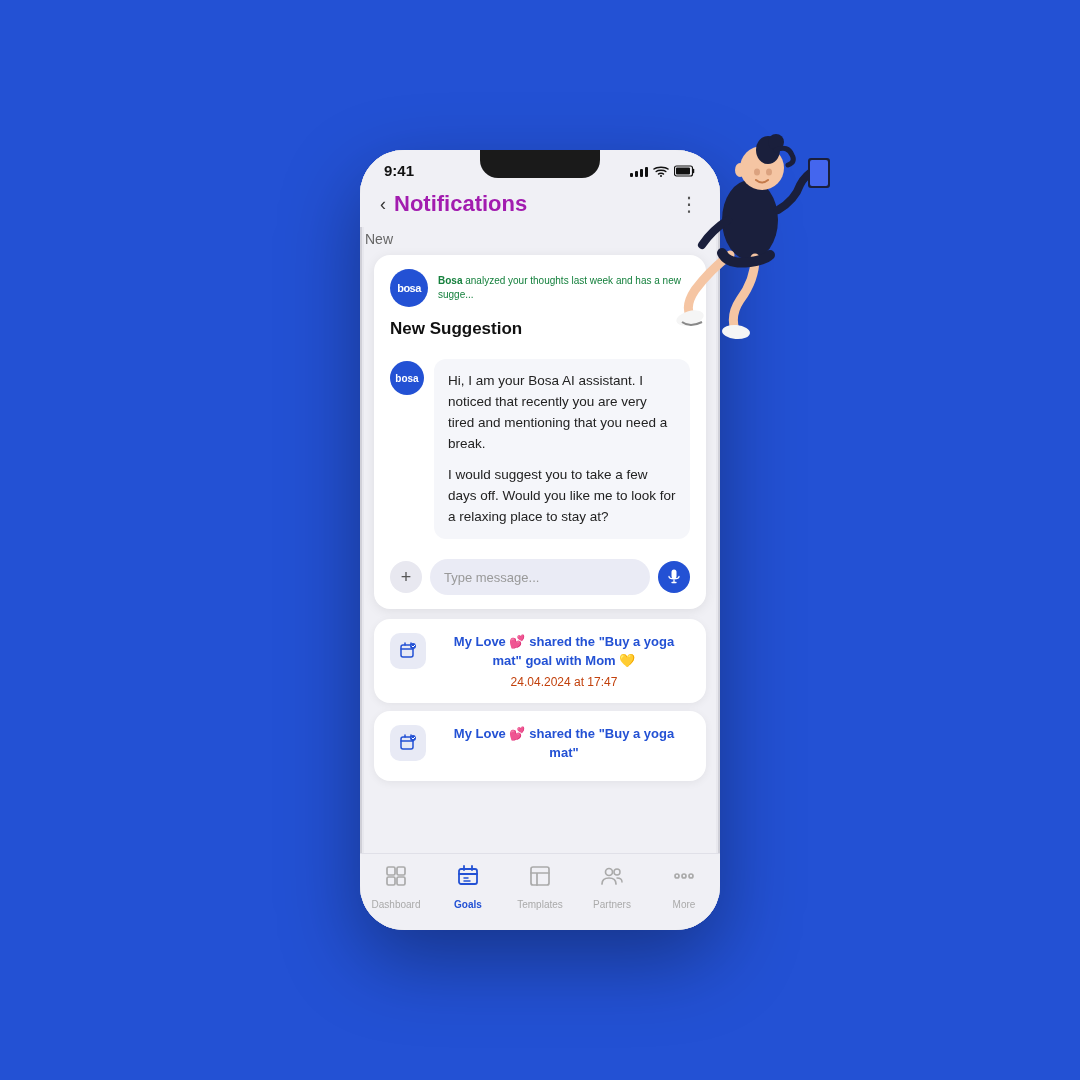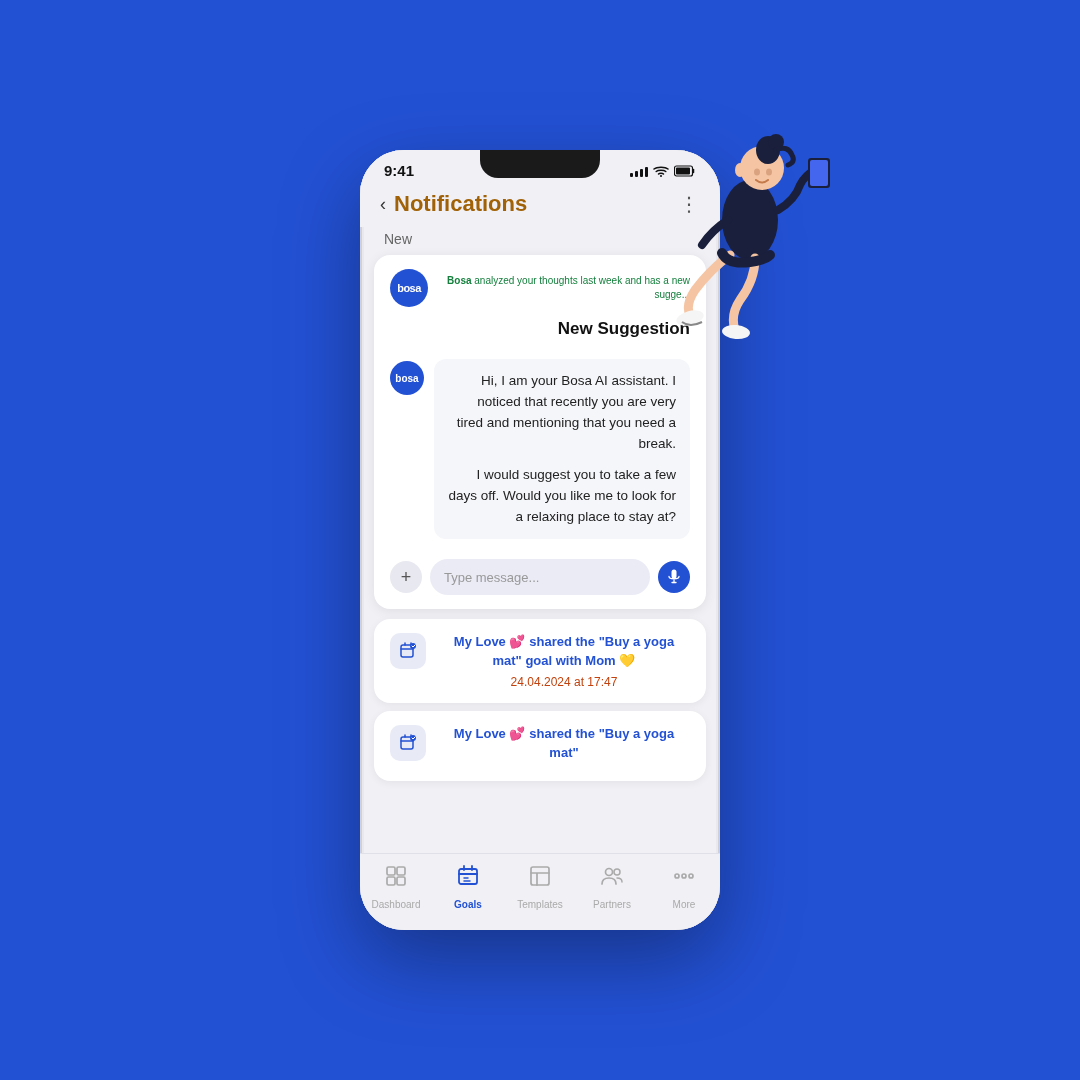--- a/index.html
+++ b/index.html
@@ -91,52 +91,51 @@
       align-items: center;
       gap: 8px;
     }
     .back-arrow {
       font-size: 18px;
       color: #333;
     }
     .header-title {
       font-size: 22px;
       font-weight: 700;
-      color: #a16207;
+      color: #a21caf;
     }
     .header-more {
       font-size: 20px;
       color: #555;
       letter-spacing: 1px;
     }
 
     
     .content {
       flex: 1;
       overflow: hidden;
       position: relative;
       display: flex;
       flex-direction: column;
     }
 
     .section-label {
-      padding: 4px 24px 8px;
+      padding: 4px 5px 8px;
       font-size: 14px;
       color: #666;
       font-weight: 500;
     }
 
     
     .notif-card {
       margin: 0 14px 10px;
       background: #fff;
       border-radius: 16px;
       overflow: hidden;
       box-shadow: 0 2px 12px rgba(0,0,0,0.08);
-      text-align: right;
     }
 
     .notif-header {
       display: flex;
       align-items: center;
       gap: 10px;
       padding: 14px 16px 10px;
     }
     .bosa-avatar {
       width: 38px;

